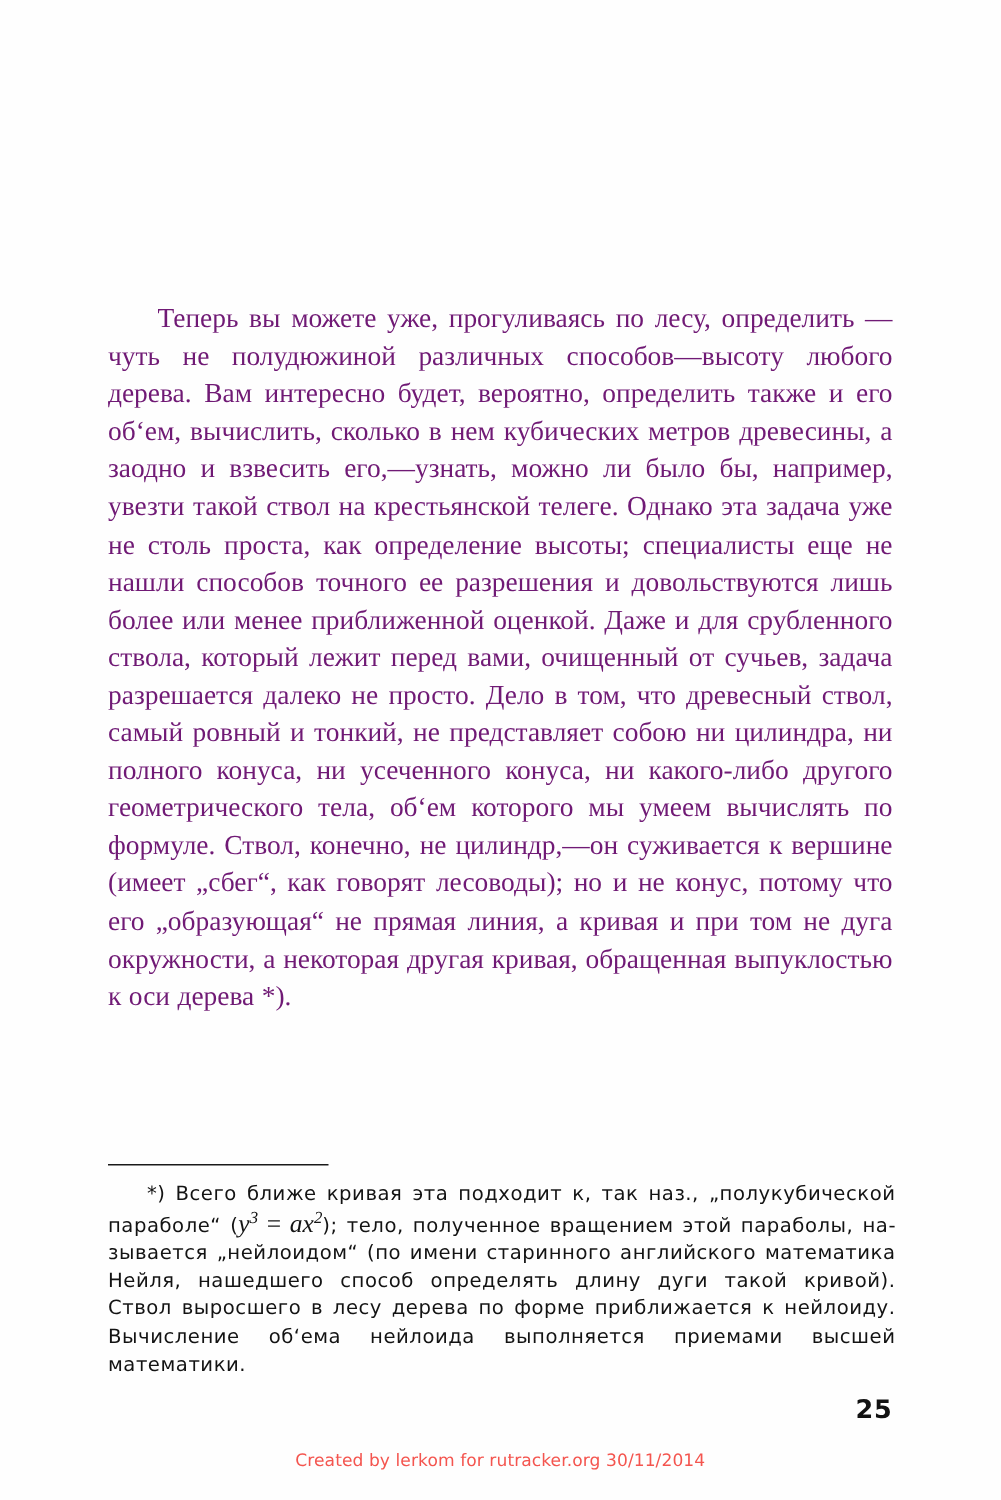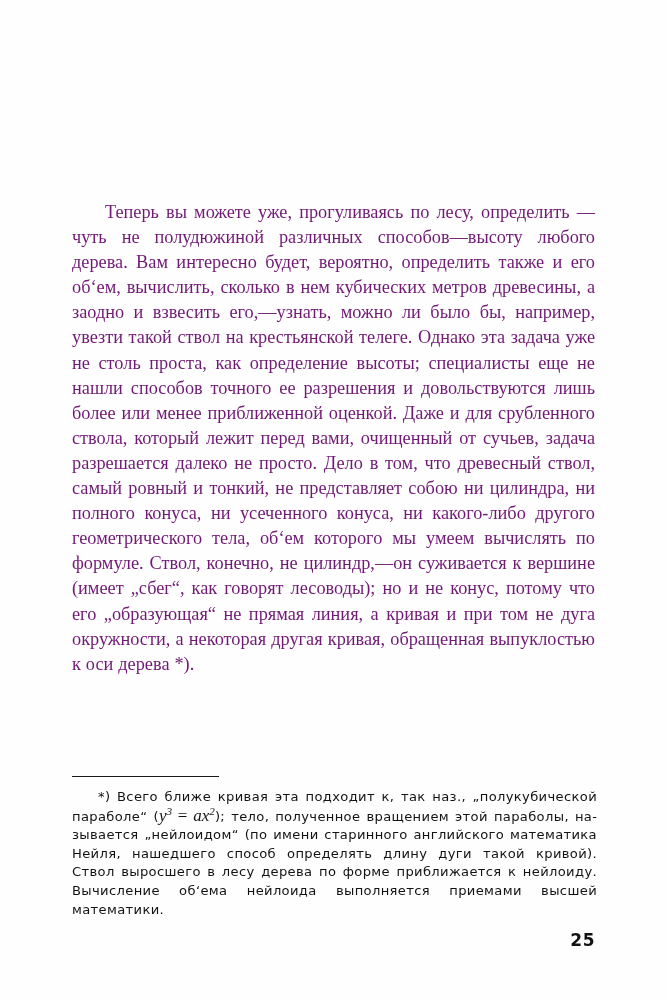--- a/index.html
+++ b/index.html
@@ -128,14 +128,15 @@
   <div class="body-text">Теперь вы можете уже, прогуливаясь по лесу, определить — чуть не полудюжиной различных спо­собов—высоту любого дерева. Вам интересно будет, вероятно, определить также и его об‘ем, вычислить, сколько в нем кубических метров древесины, а заодно и взвесить его,—узнать, можно ли было бы, например, увезти такой ствол на крестьянской телеге. Однако эта задача уже не столь проста, как определение высоты; специалисты еще не нашли способов точного ее разрешения и довольствуются лишь более или ме­нее приближенной оценкой. Даже и для срубленного ствола, который лежит перед вами, очищенный от сучьев, задача разрешается далеко не просто. Дело в том, что древесный ствол, самый ровный и тонкий, не представляет собою ни цилиндра, ни полного ко­нуса, ни усеченного конуса, ни какого-либо другого геометрического тела, об‘ем которого мы умеем вы­числять по формуле. Ствол, конечно, не цилиндр,—он суживается к вершине (имеет „сбег“, как говорят ле­соводы); но и не конус, потому что его „образующая“ не прямая линия, а кривая и при том не дуга окруж­ности, а некоторая другая кривая, обращенная выпук­лостью к оси дерева *).</div>
 
   <div class="footnote-rule"></div>
 
   <div class="footnote">
     <span>*) Всего ближе кривая эта подходит к, так наз., „полукубической параболе“ (</span><span class="formula"><span>y</span><sup>3</sup> <span class="up">=</span> <span>a</span><span>x</span><sup>2</sup></span><span>); тело, полученное вращением этой параболы, на­зывается „нейлоидом“ (по имени старинного английского математика Нейля, нашедшего способ определять длину дуги такой кривой). Ствол выросшего в лесу дерева по форме приближается к нейлоиду. Вычи­сление об‘ема нейлоида выполняется приемами высшей математики.</span>
   </div>
 
   <div class="page-number">25</div>
 
+  <div class="watermark">Created by lerkom for rutracker.org 30/11/2014</div>
 
 </div>
 
 </body></html>

